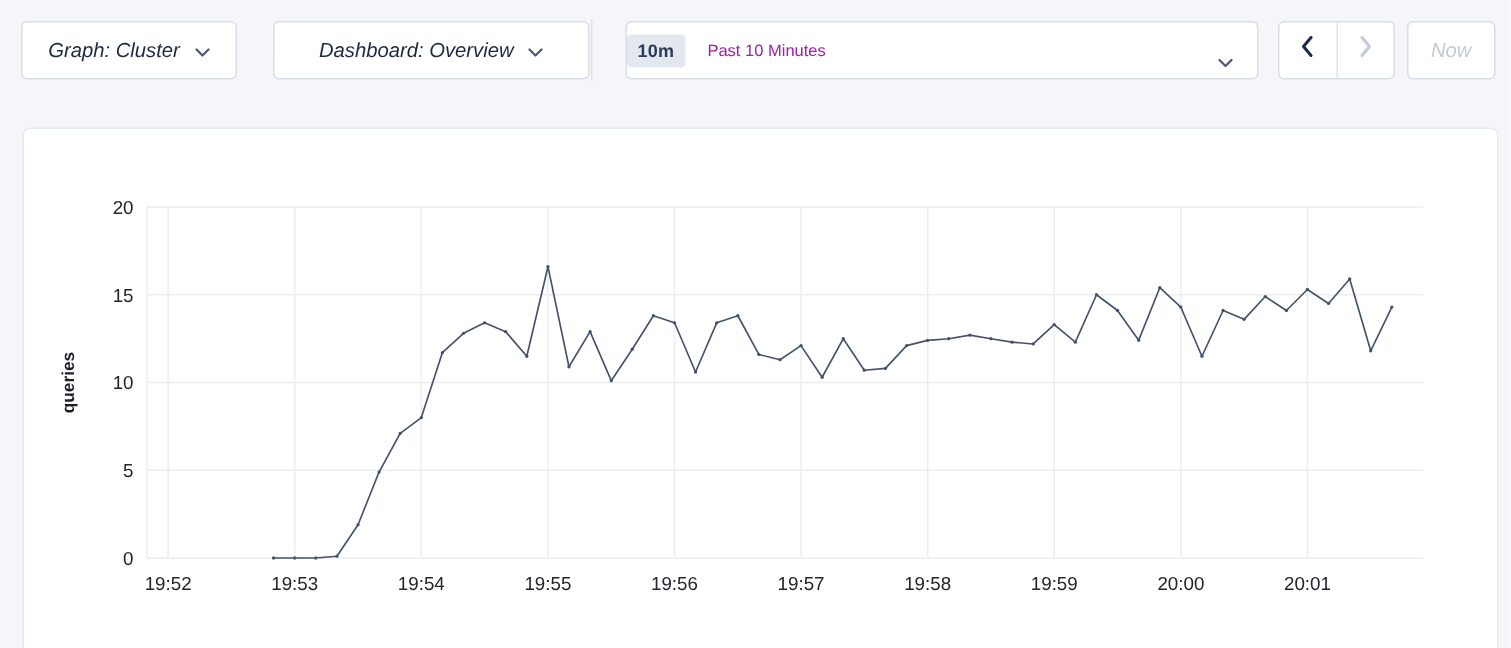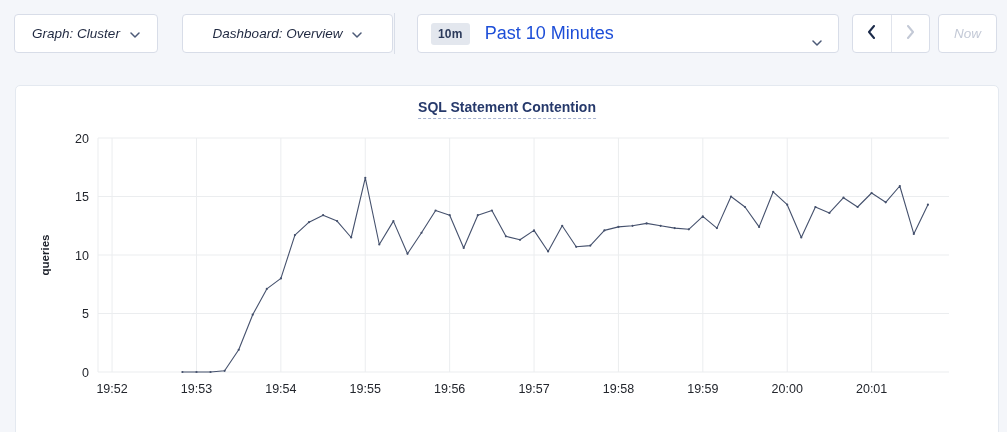--- a/index.html
+++ b/index.html
@@ -20,25 +20,25 @@
   .btn .chev { display:inline-flex; margin-top:2px; }
   #graph-dd   { left:14px;  width:144px; }
   #dash-dd    { left:182px; width:211px; }
   .vdivider   { position:absolute; left:394px; top:13px; width:1px; height:41px; background:#d9dee8; }
   #time-sel {
     position:absolute; left:417px; top:14px; width:422px; height:39px;
     background:#fff; border:1px solid #d8dde8; border-radius:4px;
     display:flex; align-items:center; cursor:pointer;
   }
   #time-sel .badge {
-    margin-left:13px; background:#e3e7ee; color:#2c3a5a;
+    background:#e3e7ee; color:#2c3a5a;
     font-size:12px; font-weight:bold; padding:4px 7px; border-radius:3px;
     letter-spacing:.2px;
   }
-  #time-sel .tlabel { margin-left:15px; font-size:18px; color:#1d4ed8; }
+  #time-sel .tlabel { margin-left:15px; font-size:11px; color:#a21caf; }
   #time-sel .chev { position:absolute; right:16px; top:17px; }
   #range-nav {
     position:absolute; left:852px; top:14px; width:78px; height:39px;
     background:#fff; border:1px solid #d8dde8; border-radius:4px;
     display:flex;
   }
   #range-nav .half { flex:1; display:flex; align-items:center; justify-content:center; cursor:pointer; }
   #range-nav .half + .half { border-left:1px solid #e0e4ec; }
   #now-btn {
     left:938px; width:59px; color:#c3c9d6; cursor:default;
@@ -102,21 +102,20 @@
       <svg width="9" height="14" viewBox="0 0 9 14">
           <polyline points="2,1 7,7 2,13" fill="none" stroke="#c3c9d6" stroke-width="2" stroke-linecap="round" stroke-linejoin="round"></polyline>
         </svg>
     </span>
   </div>
 </div>
 
 <div class="btn" id="now-btn">Now</div>
 
 <div id="chart-card">
-  <div id="chart-title">SQL Statement Contention</div>
   <div id="chart-svg-wrap"><svg width="984" height="300" viewBox="0 0 984 300">
         <line x1="82" y1="251" x2="933" y2="251" stroke="#ebedef" stroke-width="1"></line>
         <text x="73" y="255.5" text-anchor="end" font-size="12.5" fill="#23262d">0</text>
         <line x1="82" y1="192.5" x2="933" y2="192.5" stroke="#ebedef" stroke-width="1"></line>
         <text x="73" y="197" text-anchor="end" font-size="12.5" fill="#23262d">5</text>
         <line x1="82" y1="134" x2="933" y2="134" stroke="#ebedef" stroke-width="1"></line>
         <text x="73" y="138.5" text-anchor="end" font-size="12.5" fill="#23262d">10</text>
         <line x1="82" y1="75.5" x2="933" y2="75.5" stroke="#ebedef" stroke-width="1"></line>
         <text x="73" y="80" text-anchor="end" font-size="12.5" fill="#23262d">15</text>
         <line x1="82" y1="17" x2="933" y2="17" stroke="#ebedef" stroke-width="1"></line>

